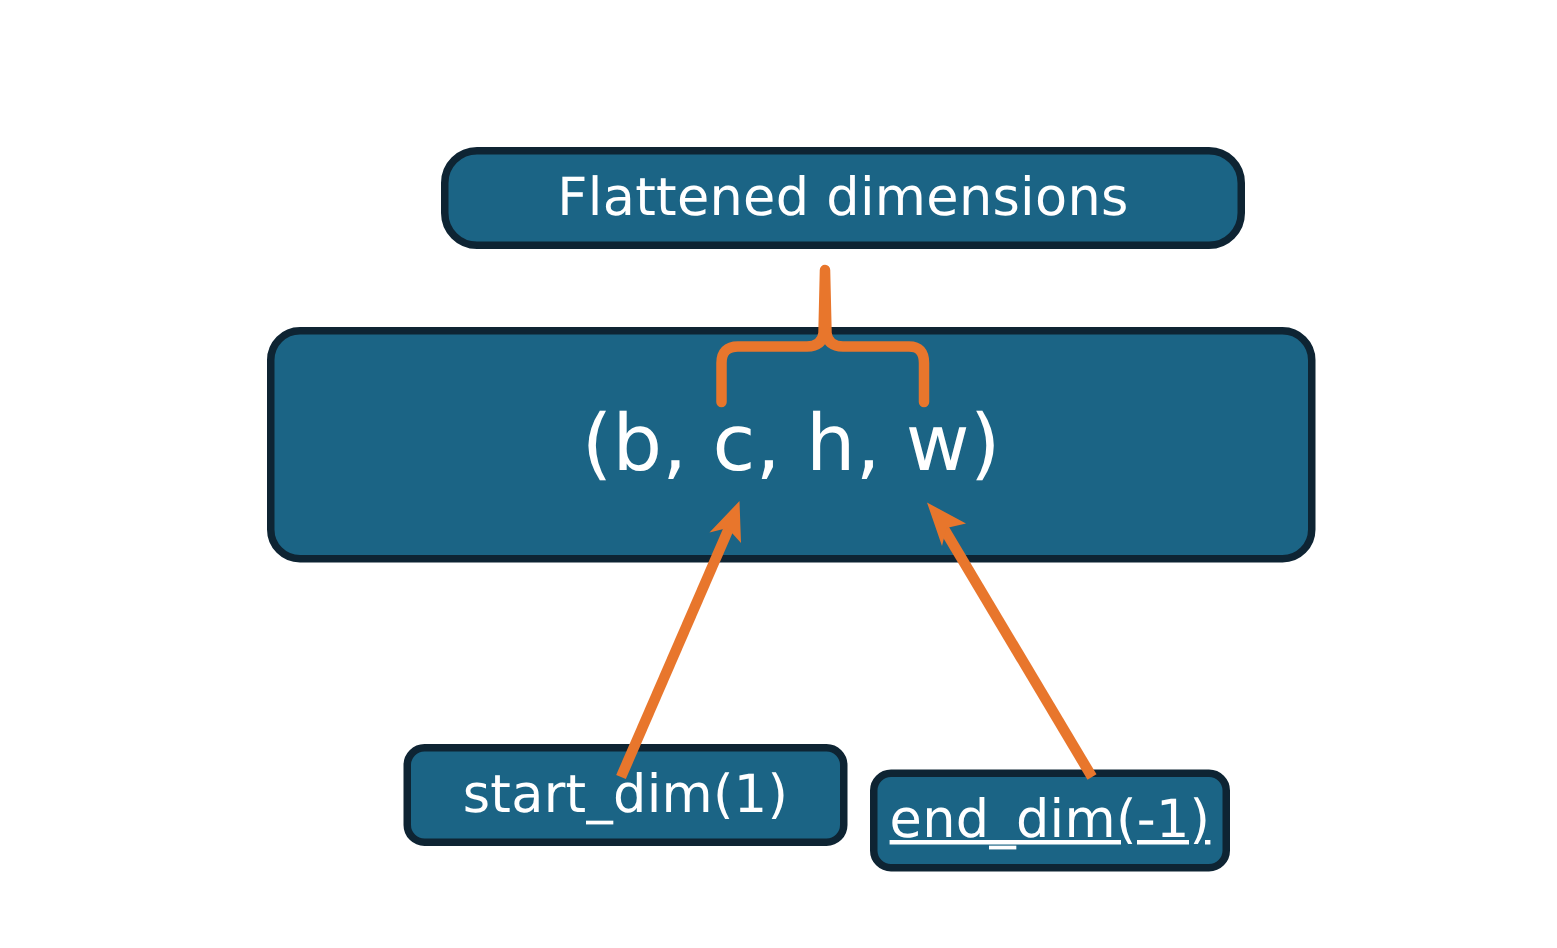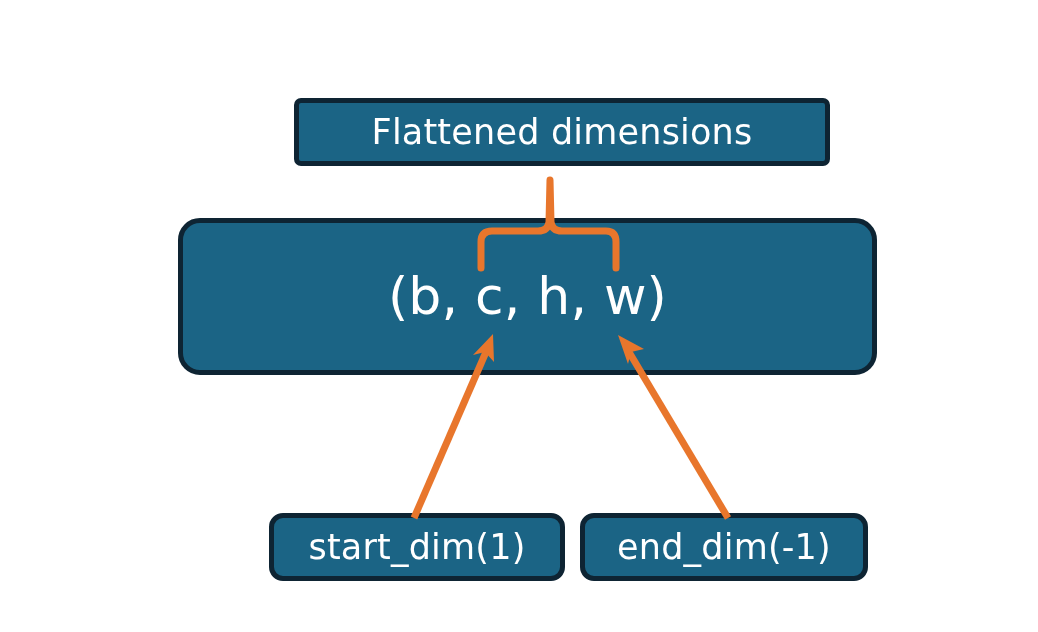--- a/index.html
+++ b/index.html
@@ -37,52 +37,53 @@
     line-height: 1.05;
     white-space: nowrap;
   }
 
   
   #node-flattened {
     left: 294px;
     top: 98px;
     width: 536px;
     height: 68px;
-    border-radius: 7px;
+    border-radius: 24px;
   }
   #node-flattened .node-label { font-size: 35px; }
 
   
   #node-shape {
     left: 178px;
     top: 218px;
     width: 699px;
     height: 157px;
     border-radius: 22px;
     justify-content: center;
   }
   #node-shape .node-label { font-size: 52px; }
 
   
   #node-start-dim {
     left: 269px;
-    top: 513px;
+    top: 496px;
     width: 296px;
     height: 68px;
     border-radius: 14px;
   }
   #node-start-dim .node-label { font-size: 35px; }
 
   
   #node-end-dim {
     left: 580px;
     top: 513px;
-    width: 288px;
+    width: 240px;
     height: 68px;
     border-radius: 14px;
+    text-decoration: underline;
   }
   #node-end-dim .node-label { font-size: 35px; }
 
   
   #connectors {
     position: absolute;
     left: 0;
     top: 0;
     width: 1038px;
     height: 632px;

